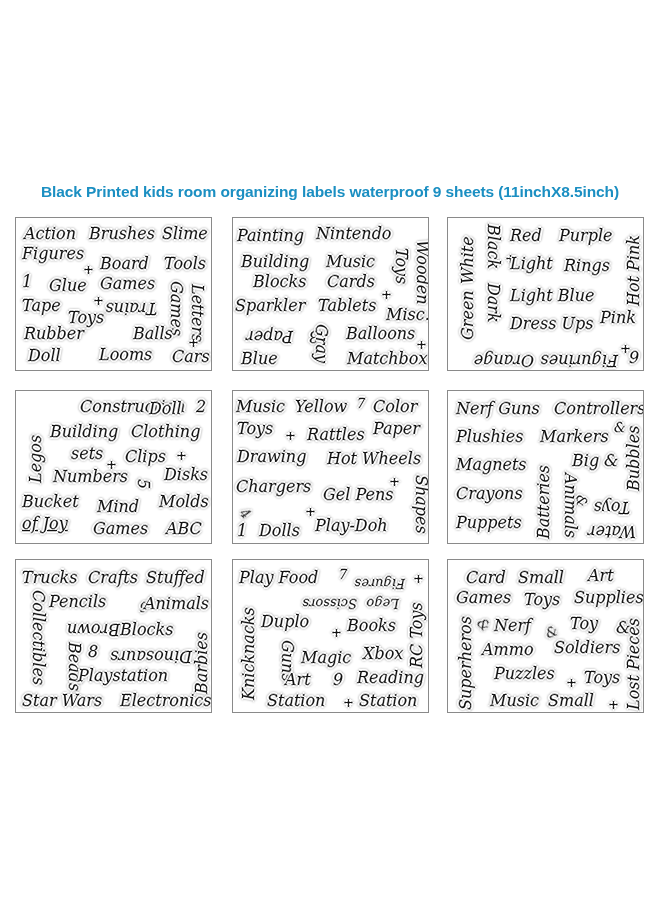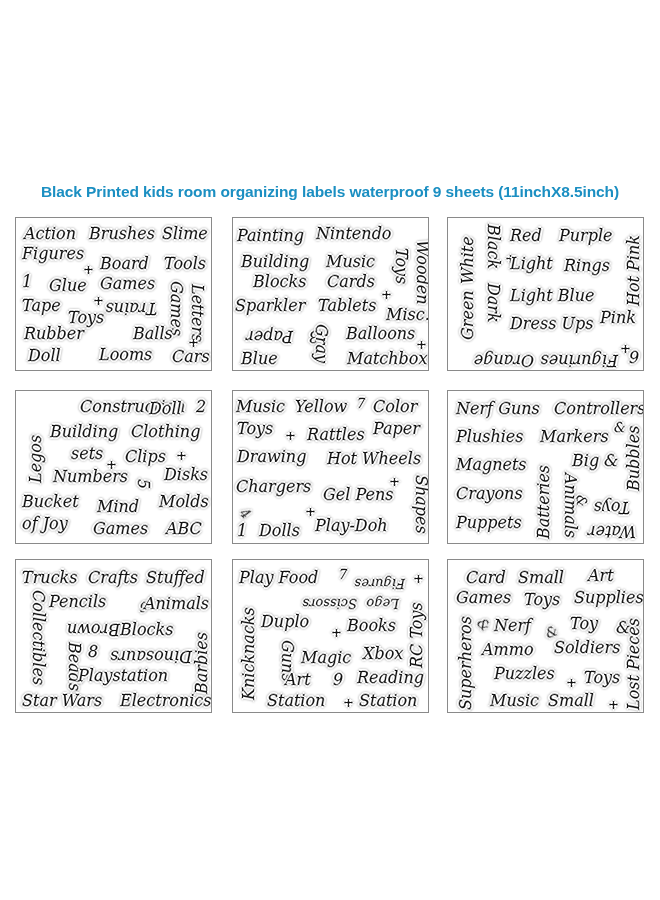--- a/index.html
+++ b/index.html
@@ -93,21 +93,21 @@
   <span class="w" style="left:55px;top:55px;">sets</span>
   <span class="w sm" style="left:90px;top:67px;">+</span>
   <span class="w" style="left:109px;top:58px;">Clips</span>
   <span class="w sm" style="left:160px;top:58px;">+</span>
   <span class="w" style="left:37px;top:78px;">Numbers</span>
   <span class="w" style="left:135px;top:88px;transform:rotate(90deg);">5</span>
   <span class="w" style="left:148px;top:76px;">Disks</span>
   <span class="w" style="left:6px;top:103px;">Bucket</span>
   <span class="w" style="left:81px;top:108px;">Mind</span>
   <span class="w" style="left:143px;top:103px;">Molds</span>
-  <span class="w" style="left:6px;top:125px;">of Joy</span>
+  <span class="w" style="left:6px;top:125px;text-decoration:underline;">of Joy</span>
   <span class="w" style="left:77px;top:130px;">Games</span>
   <span class="w" style="left:150px;top:130px;">ABC</span>
 </div>
 
 <div class="panel" style="left:232px;top:390px;">
   <span class="w" style="left:3px;top:8px;">Music</span>
   <span class="w" style="left:62px;top:8px;">Yellow</span>
   <span class="w sm" style="left:124px;top:6px;">7</span>
   <span class="w" style="left:140px;top:8px;">Color</span>
   <span class="w" style="left:4px;top:30px;">Toys</span>

